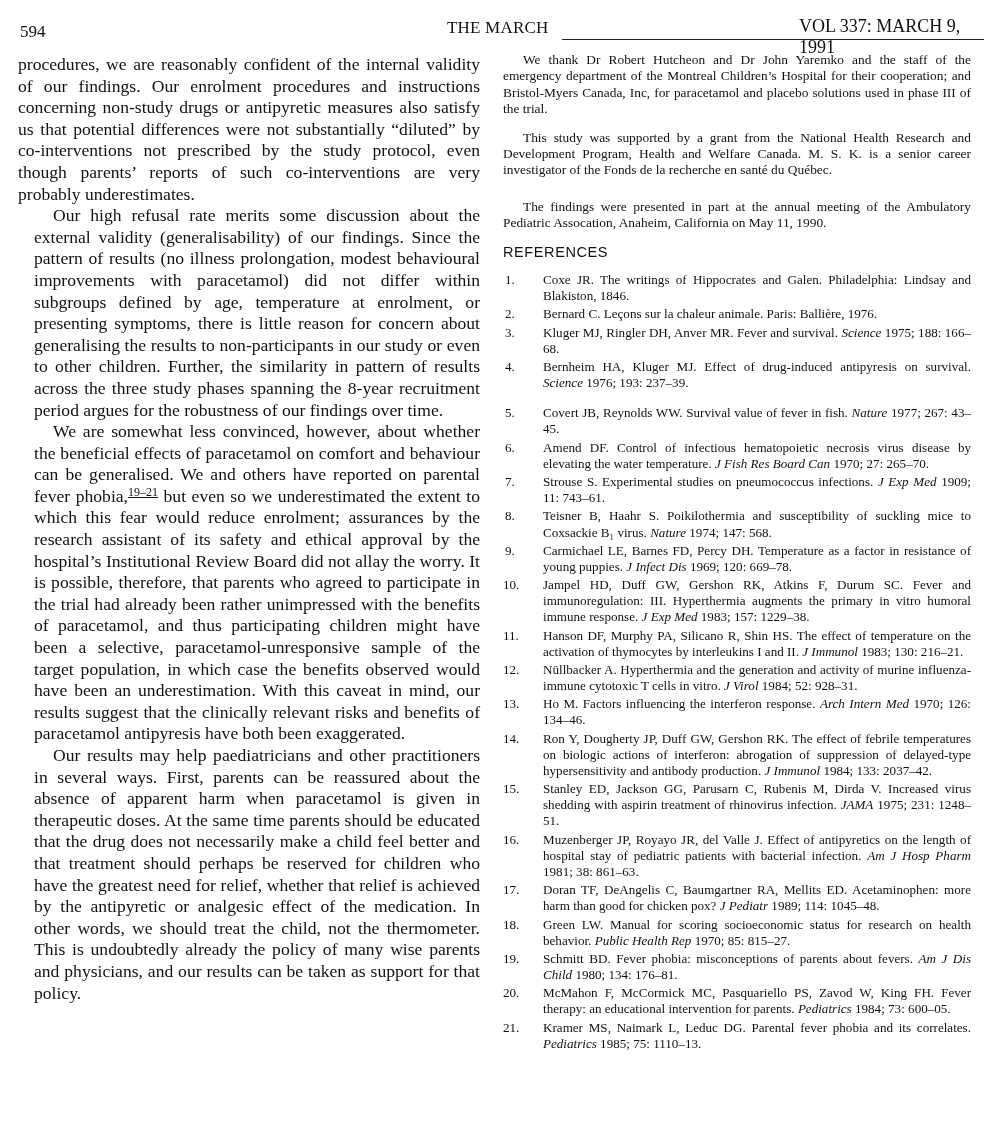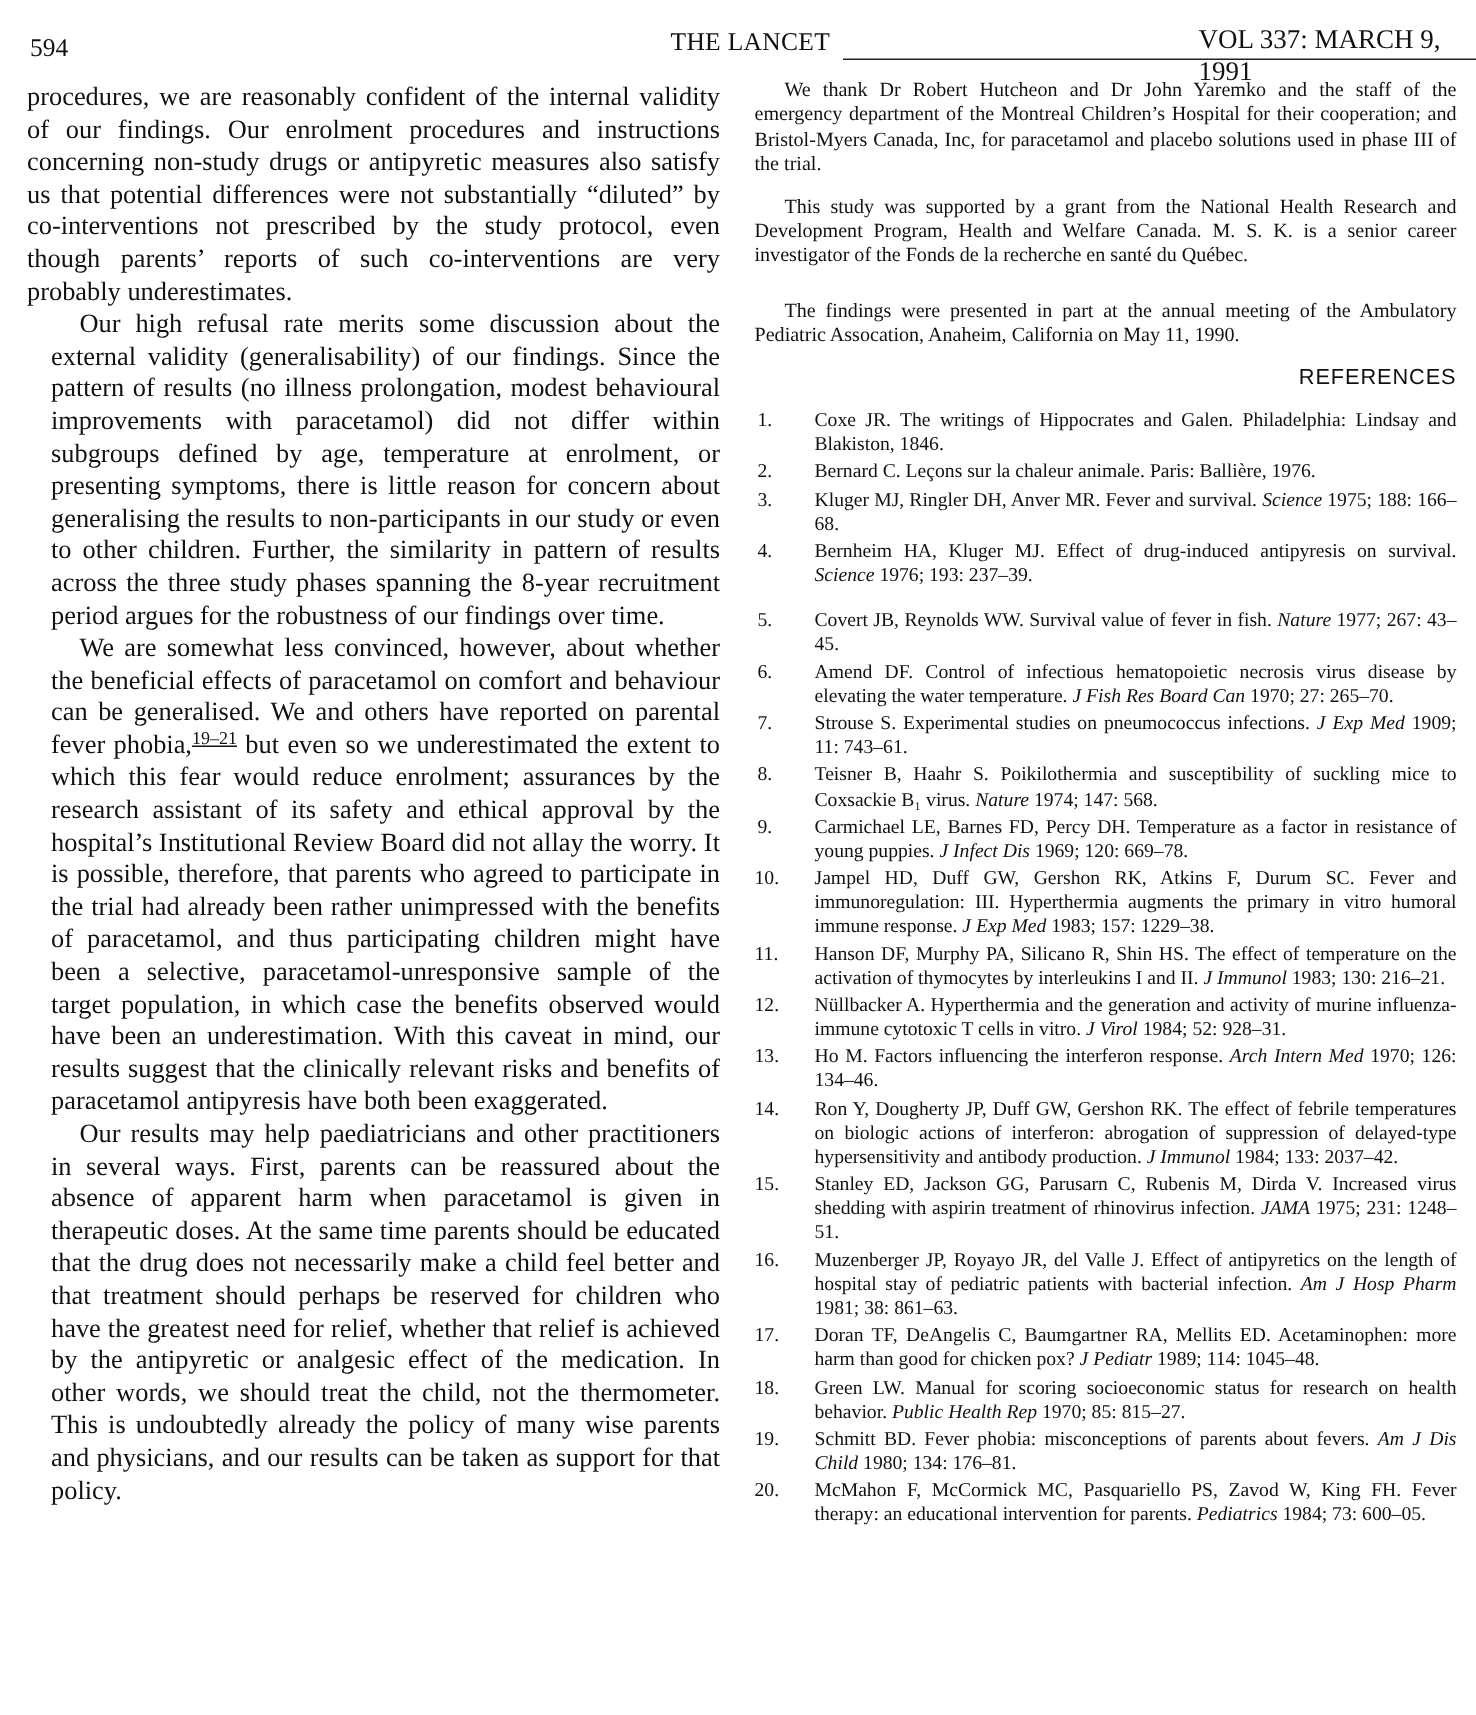--- a/index.html
+++ b/index.html
@@ -21,38 +21,38 @@
   sup { font-size: 12px; line-height: 0; vertical-align: 6px; text-decoration: underline; }
 
   .col-right {
     position: absolute; left: 503px; top: 52px; width: 468px;
     font-size: 13.4px; line-height: 16.4px;
   }
   .ack { margin: 0 0 12px 0; text-align: justify; text-indent: 20px; }
   .ack.gap { margin-bottom: 20px; font-family: Liberation Serif, serif; }
   .ref-heading {
     font-family: "Liberation Sans", "DejaVu Sans", sans-serif;
-    font-size: 14.5px; text-align: right; letter-spacing: 0.6px;
+    font-size: 14.5px; text-align: left; letter-spacing: 0.6px;
     margin: 4px 0 12px 0;
   }
   ol.refs { list-style: none; margin: 0; padding: 0; }
   ol.refs li {
     position: relative; padding-left: 40px; text-indent: 0;
     margin: 0 0 2.2px 0; text-align: justify; font-size: 13.1px; line-height: 16.1px;
   }
   ol.refs li .n { position: absolute; left: 2px; top: 0; }
   ol.refs li .n.two { left: 0px; }
   ol.refs li.gapafter { margin-bottom: 14px; }
   i { font-style: italic; }
 </style>
 </head>
 <body>
 
 <div class="hdr-num">594</div>
-<div class="hdr-title">THE LANCET</div>
+<div class="hdr-title">THE MARCH</div>
 <div class="hdr-vol">VOL 337: MARCH 9, 1991</div>
 <div class="hdr-rule"></div>
 
 <div class="col-left">
   <p>procedures, we are reasonably confident of the internal validity of our findings. Our enrolment procedures and instructions concerning non-study drugs or antipyretic measures also satisfy us that potential differences were not substantially “diluted” by co-interventions not prescribed by the study protocol, even though parents’ reports of such co-interventions are very probably underestimates.</p>
   <p class="ind">Our high refusal rate merits some discussion about the external validity (generalisability) of our findings. Since the pattern of results (no illness prolongation, modest behavioural improvements with paracetamol) did not differ within subgroups defined by age, temperature at enrolment, or presenting symptoms, there is little reason for concern about generalising the results to non-participants in our study or even to other children. Further, the similarity in pattern of results across the three study phases spanning the 8-year recruitment period argues for the robustness of our findings over time.</p>
   <p class="ind"><span>We are somewhat less convinced, however, about whether the beneficial effects of paracetamol on comfort and behaviour can be generalised. We and others have reported on parental fever phobia,</span><sup>19–21</sup><span> but even so we underestimated the extent to which this fear would reduce enrolment; assurances by the research assistant of its safety and ethical approval by the hospital’s Institutional Review Board did not allay the worry. It is possible, therefore, that parents who agreed to participate in the trial had already been rather unimpressed with the benefits of paracetamol, and thus participating children might have been a selective, paracetamol-unresponsive sample of the target population, in which case the benefits observed would have been an underestimation. With this caveat in mind, our results suggest that the clinically relevant risks and benefits of paracetamol antipyresis have both been exaggerated.</span></p>
   <p class="ind">Our results may help paediatricians and other practitioners in several ways. First, parents can be reassured about the absence of apparent harm when paracetamol is given in therapeutic doses. At the same time parents should be educated that the drug does not necessarily make a child feel better and that treatment should perhaps be reserved for children who have the greatest need for relief, whether that relief is achieved by the antipyretic or analgesic effect of the medication. In other words, we should treat the child, not the thermometer. This is undoubtedly already the policy of many wise parents and physicians, and our results can be taken as support for that policy.</p>
 </div>
 
@@ -77,14 +77,15 @@
       <li><span class="n two">11.</span><span>Hanson DF, Murphy PA, Silicano R, Shin HS. The effect of temperature on the activation of thymocytes by interleukins I and II. </span><i>J Immunol</i><span> 1983; 130: 216–21.</span></li>
       <li><span class="n two">12.</span><span>Nüllbacker A. Hyperthermia and the generation and activity of murine influenza-immune cytotoxic T cells in vitro. </span><i>J Virol</i><span> 1984; 52: 928–31.</span></li>
       <li><span class="n two">13.</span><span>Ho M. Factors influencing the interferon response. </span><i>Arch Intern Med</i><span> 1970; 126: 134–46.</span></li>
       <li><span class="n two">14.</span><span>Ron Y, Dougherty JP, Duff GW, Gershon RK. The effect of febrile temperatures on biologic actions of interferon: abrogation of suppression of delayed-type hypersensitivity and antibody production. </span><i>J Immunol</i><span> 1984; 133: 2037–42.</span></li>
       <li><span class="n two">15.</span><span>Stanley ED, Jackson GG, Parusarn C, Rubenis M, Dirda V. Increased virus shedding with aspirin treatment of rhinovirus infection. </span><i>JAMA</i><span> 1975; 231: 1248–51.</span></li>
       <li><span class="n two">16.</span><span>Muzenberger JP, Royayo JR, del Valle J. Effect of antipyretics on the length of hospital stay of pediatric patients with bacterial infection. </span><i>Am J Hosp Pharm</i><span> 1981; 38: 861–63.</span></li>
       <li><span class="n two">17.</span><span>Doran TF, DeAngelis C, Baumgartner RA, Mellits ED. Acetaminophen: more harm than good for chicken pox? </span><i>J Pediatr</i><span> 1989; 114: 1045–48.</span></li>
       <li><span class="n two">18.</span><span>Green LW. Manual for scoring socioeconomic status for research on health behavior. </span><i>Public Health Rep</i><span> 1970; 85: 815–27.</span></li>
       <li><span class="n two">19.</span><span>Schmitt BD. Fever phobia: misconceptions of parents about fevers. </span><i>Am J Dis Child</i><span> 1980; 134: 176–81.</span></li>
       <li><span class="n two">20.</span><span>McMahon F, McCormick MC, Pasquariello PS, Zavod W, King FH. Fever therapy: an educational intervention for parents. </span><i>Pediatrics</i><span> 1984; 73: 600–05.</span></li>
+      <li><span class="n two">21.</span><span>Kramer MS, Naimark L, Leduc DG. Parental fever phobia and its correlates. </span><i>Pediatrics</i><span> 1985; 75: 1110–13.</span></li>
     </ol>
 </div>
 
 </body></html>

